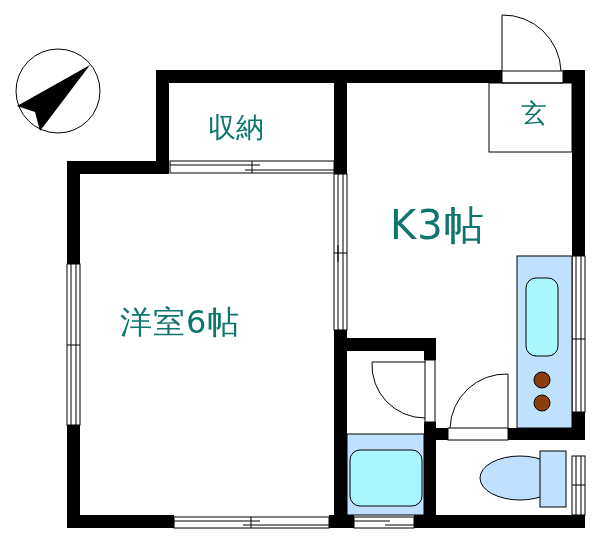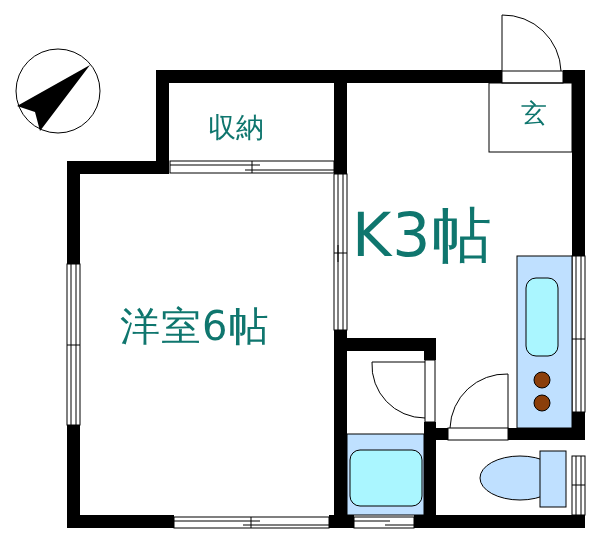--- a/index.html
+++ b/index.html
@@ -1,22 +1,22 @@
 <!DOCTYPE html>
 <html><head>
 <meta charset="utf-8">
 <style>
   html, body { margin:0; padding:0; background:#ffffff; }
   body { width:600px; height:544px; position:relative; overflow:hidden; font-family:"DejaVu Sans", sans-serif; }
   #plan { position:absolute; left:0; top:0; width:600px; height:544px; }
   .lbl { position:absolute; color:#0f766e; white-space:nowrap; line-height:1; }
   .lbl-storage { left:208px; top:114px; font-size:28px; }
   .lbl-entry { left:521px; top:100px; font-size:26px; }
-  .lbl-kitchen { left:352px; top:205px; font-size:60px; letter-spacing:1px;text-align:right; }
-  .lbl-western { left:120px; top:306px; font-size:40px; letter-spacing:1px; }
+  .lbl-kitchen { left:390px; top:205px; font-size:40px; letter-spacing:1px;text-align:right; }
+  .lbl-western { left:120px; top:306px; font-size:32px; letter-spacing:1px; }
 </style>
 </head>
 <body>
 
 <svg id="plan" viewBox="0 0 600 544" xmlns="http://www.w3.org/2000/svg">
 
   <g>
     <circle cx="58" cy="91" r="42" fill="none" stroke="#000" stroke-width="1"></circle>
     <polygon points="90,65 17,106 35,112 40,131" fill="#000"></polygon>
   </g>

